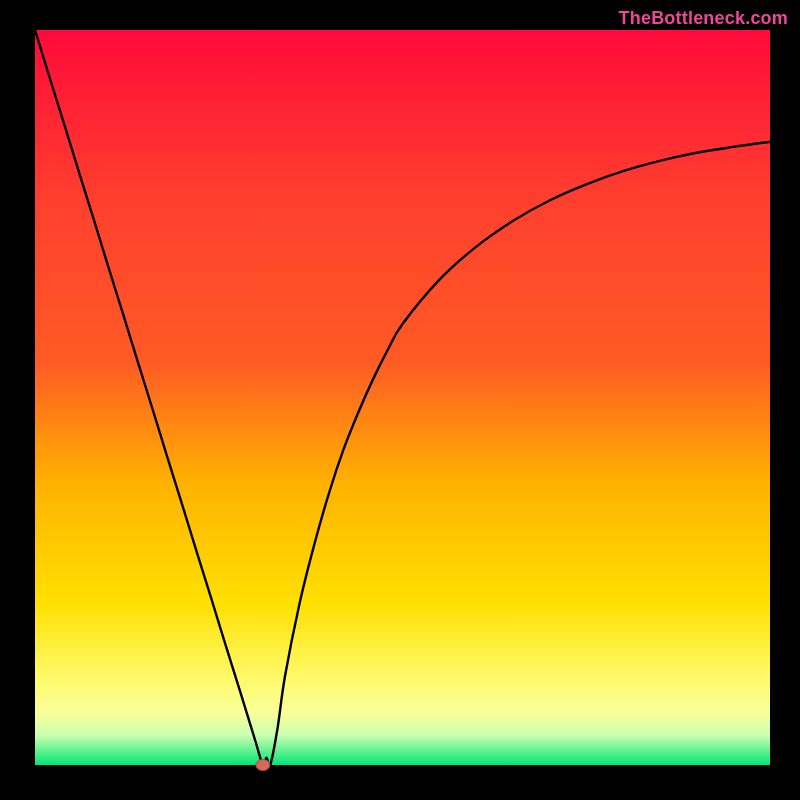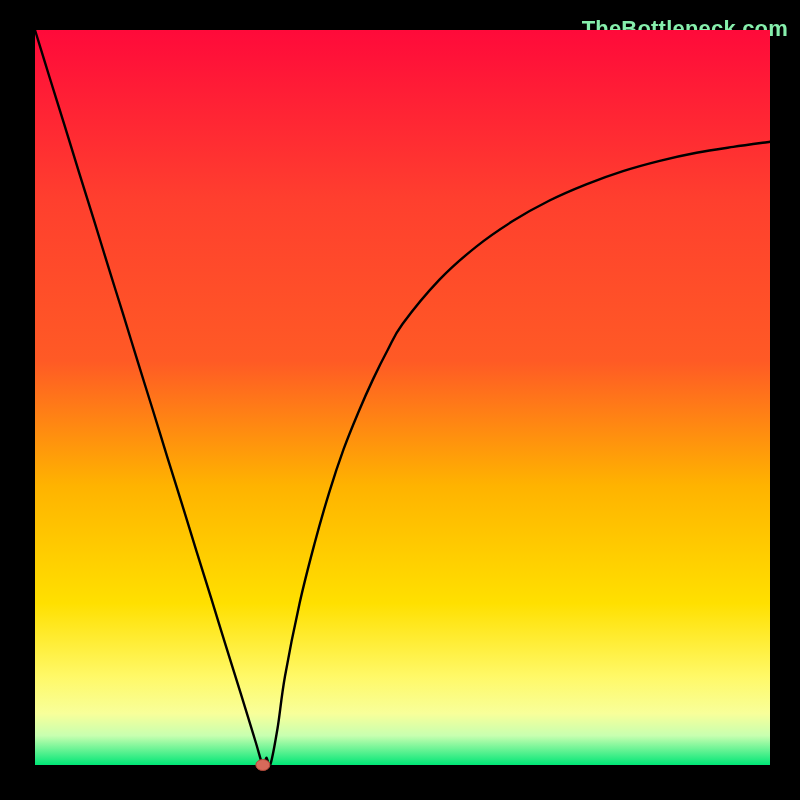--- a/index.html
+++ b/index.html
@@ -12,24 +12,24 @@
     font-family: Arial, Helvetica, sans-serif;
   }
   .frame {
     position: relative;
     width: 800px;
     height: 800px;
     background: #000;
   }
   .watermark {
     position: absolute;
-    top: 16px;
+    top: 8px;
     right: 12px;
-    color: #86efac;
-    font-size: 22px;
+    color: #ec4899;
+    font-size: 18px;
     font-weight: 600;
     letter-spacing: 0.2px;
     user-select: none;
   }
   svg {
     position: absolute;
     top: 0;
     left: 0;
   }
 </style>

